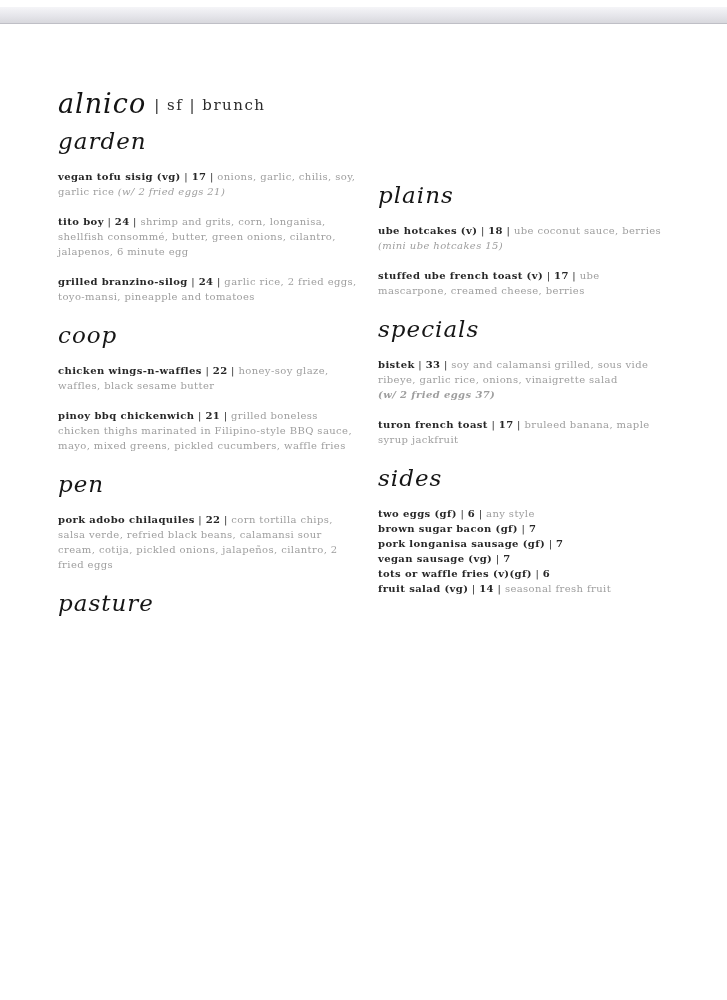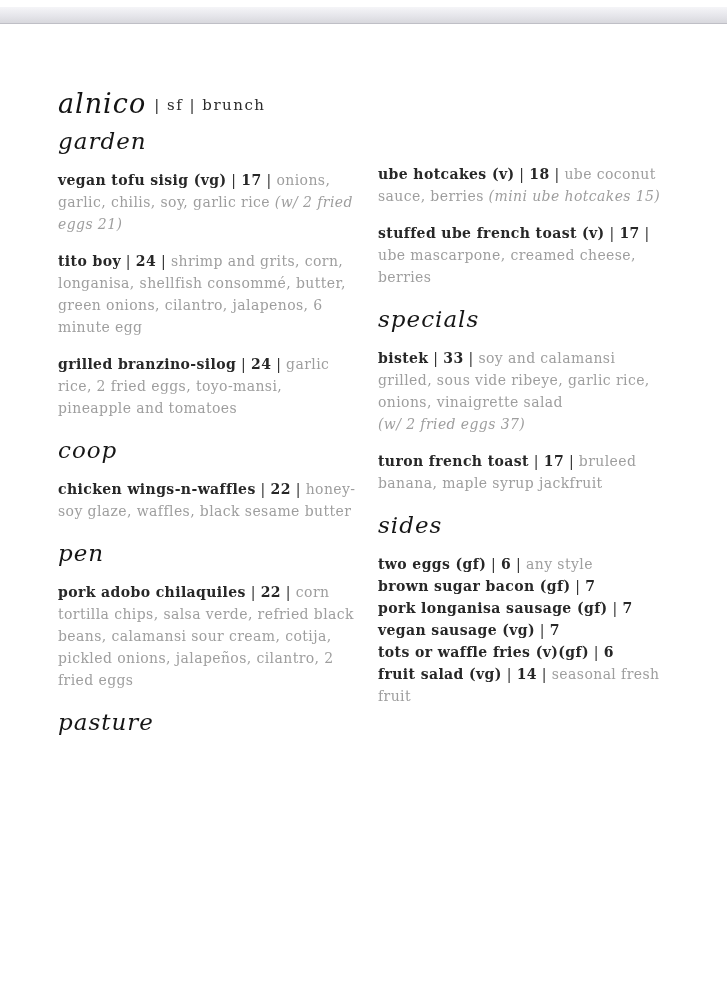--- a/index.html
+++ b/index.html
@@ -39,49 +39,49 @@
     margin-left: 8px;
     letter-spacing: 1.5px;
     vertical-align: 3px;
   }
   .cols {
     position: absolute;
     top: 128px;
     left: 58px;
     width: 612px;
     display: flex;
-    align-items: flex-start;
+    align-items: center;
   }
   .col { box-sizing: border-box; }
   .col-left { width: 300px; margin-right: 20px; }
   .col-right { width: 292px; padding-top: 35px; }
   .section-header {
     font-style: italic;
     font-weight: normal;
     font-size: 23px;
     color: #161616;
     letter-spacing: 1px;
     margin: 18px 0 15px 0;
   }
   .col > .section-header:first-child { margin-top: 0; }
   .item {
-    font-size: 14px;
-    line-height: 22px;
+    font-size: 10px;
+    line-height: 15px;
     letter-spacing: 0.4px;
     margin: 0 0 15px 0;
     color: #9e9e9e;
   }
   .item-name, .item-price, .sep {
     color: #272727;
     font-weight: 700;
   }
   .sep { font-weight: 400; }
   .item-desc { color: #9e9e9e; }
   .item-note { color: #9e9e9e; font-style: italic; }
-  .note-line { display: block; }
+  .note-line { display: block; font-weight: bold; }
   .compact .item { margin: 0 0 0 0; }
   .section-items.compact { margin-bottom: 17px; }
   .legend {
     position: absolute;
     left: 384px;
     top: 918px;
     font-size: 13px;
     font-style: italic;
     color: #ababab;
     letter-spacing: 0.4px;
@@ -105,28 +105,30 @@
         <div class="section-items">
           <p class="item"><span class="item-name">vegan tofu sisig (vg)</span><span class="sep"> | </span><span class="item-price">17</span><span class="sep"> | </span><span class="item-desc">onions, garlic, chilis, soy, garlic rice</span><span class="item-note"> (w/ 2 fried eggs 21)</span></p>
         </div>
         <div class="section-items">
           <p class="item"><span class="item-name">tito boy</span><span class="sep"> | </span><span class="item-price">24</span><span class="sep"> | </span><span class="item-desc">shrimp and grits, corn, longanisa, shellfish consommé, butter, green onions, cilantro, jalapenos, 6 minute egg</span></p>
           <p class="item"><span class="item-name">grilled branzino-silog</span><span class="sep"> | </span><span class="item-price">24</span><span class="sep"> | </span><span class="item-desc">garlic rice, 2 fried eggs, toyo-mansi, pineapple and tomatoes</span></p>
         </div>
         <h2 class="section-header script">coop</h2>
         <div class="section-items">
           <p class="item"><span class="item-name">chicken wings-n-waffles</span><span class="sep"> | </span><span class="item-price">22</span><span class="sep"> | </span><span class="item-desc">honey-soy glaze, waffles, black sesame butter</span></p>
+          <p class="item"><span class="item-name">pinoy bbq chickenwich</span><span class="sep"> | </span><span class="item-price">21</span><span class="sep"> | </span><span class="item-desc">grilled boneless chicken thighs marinated in Filipino-style BBQ sauce, mayo, mixed greens, pickled cucumbers, waffle fries</span></p>
         </div>
         <h2 class="section-header script">pen</h2>
         <div class="section-items">
           <p class="item"><span class="item-name">pork adobo chilaquiles</span><span class="sep"> | </span><span class="item-price">22</span><span class="sep"> | </span><span class="item-desc">corn tortilla chips, salsa verde, refried black beans, calamansi sour cream, cotija, pickled onions, jalapeños, cilantro, 2 fried eggs</span></p>
         </div>
         <h2 class="section-header script">pasture</h2>
       </div>
     <div class="col col-right">
+        <h2 class="section-header script">plains</h2>
         <div class="section-items">
           <p class="item"><span class="item-name">ube hotcakes (v)</span><span class="sep"> | </span><span class="item-price">18</span><span class="sep"> | </span><span class="item-desc">ube coconut sauce, berries</span><span class="item-note"> (mini ube hotcakes 15)</span></p>
           <p class="item"><span class="item-name">stuffed ube french toast (v)</span><span class="sep"> | </span><span class="item-price">17</span><span class="sep"> | </span><span class="item-desc">ube mascarpone, creamed cheese, berries</span></p>
         </div>
         <h2 class="section-header script">specials</h2>
         <div class="section-items">
           <p class="item"><span class="item-name">bistek</span><span class="sep"> | </span><span class="item-price">33</span><span class="sep"> | </span><span class="item-desc">soy and calamansi grilled, sous vide ribeye, garlic rice, onions, vinaigrette salad</span><span class="item-note note-line">(w/ 2 fried eggs 37)</span></p>
           <p class="item"><span class="item-name">turon french toast</span><span class="sep"> | </span><span class="item-price">17</span><span class="sep"> | </span><span class="item-desc">bruleed banana, maple syrup jackfruit</span></p>
         </div>
         <h2 class="section-header script">sides</h2>

